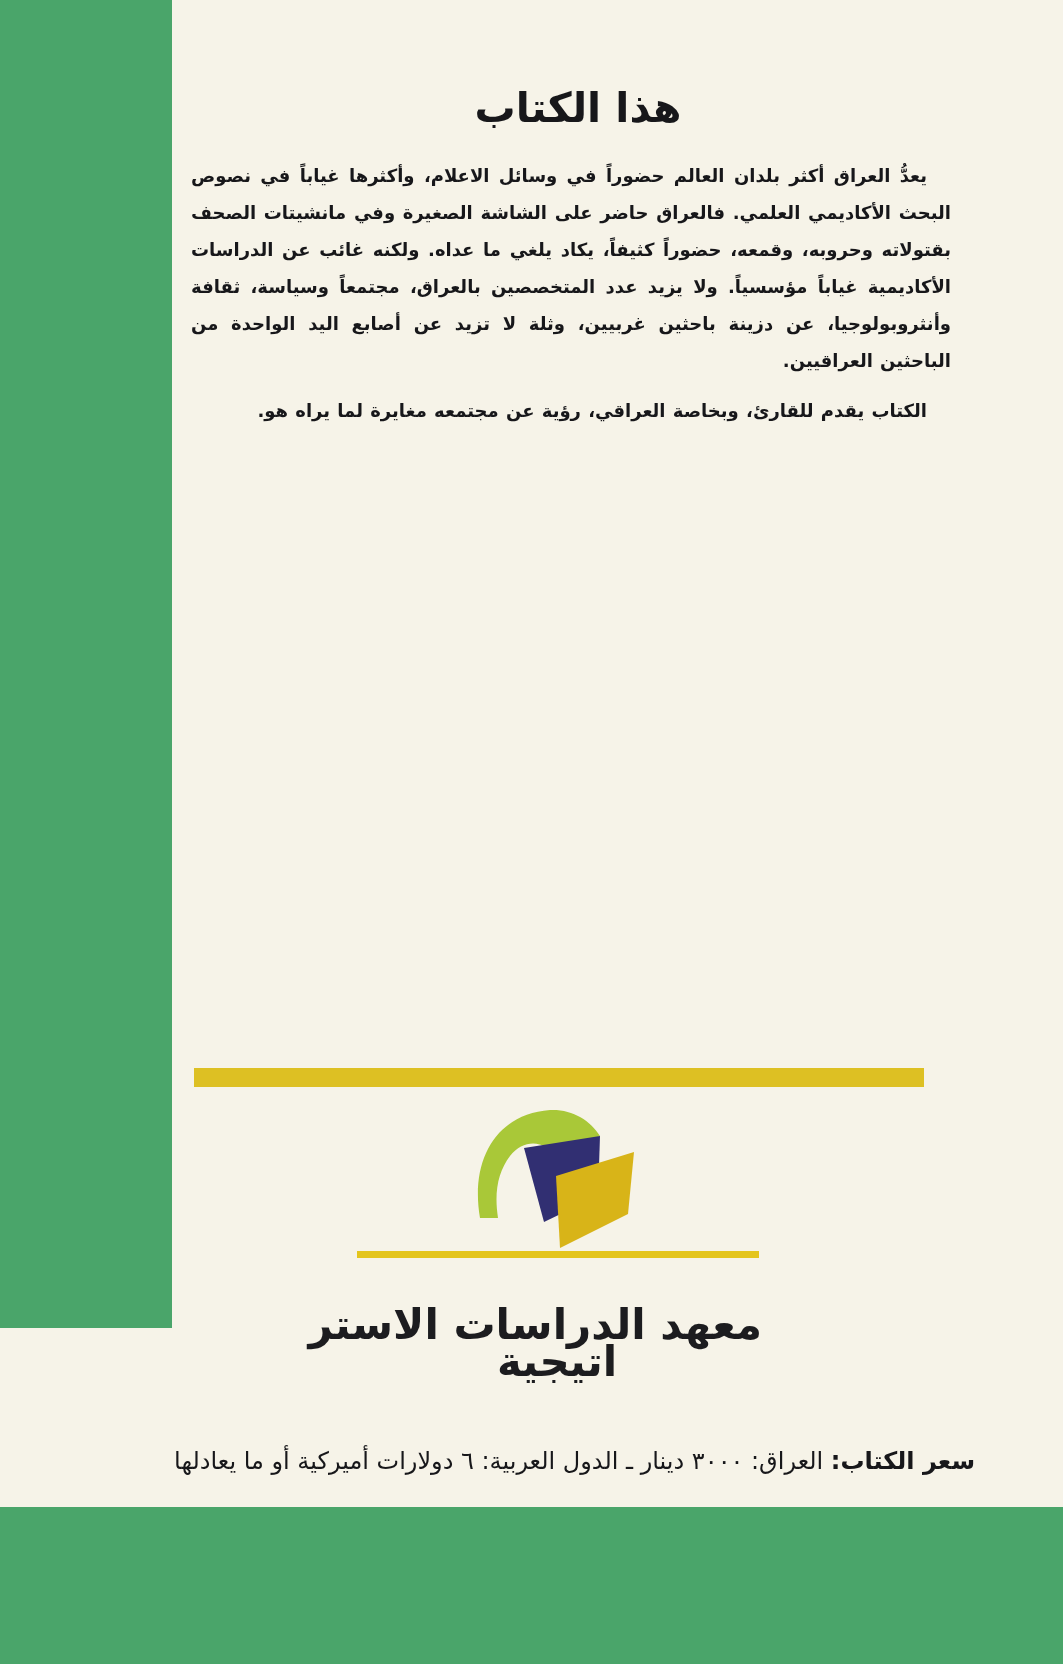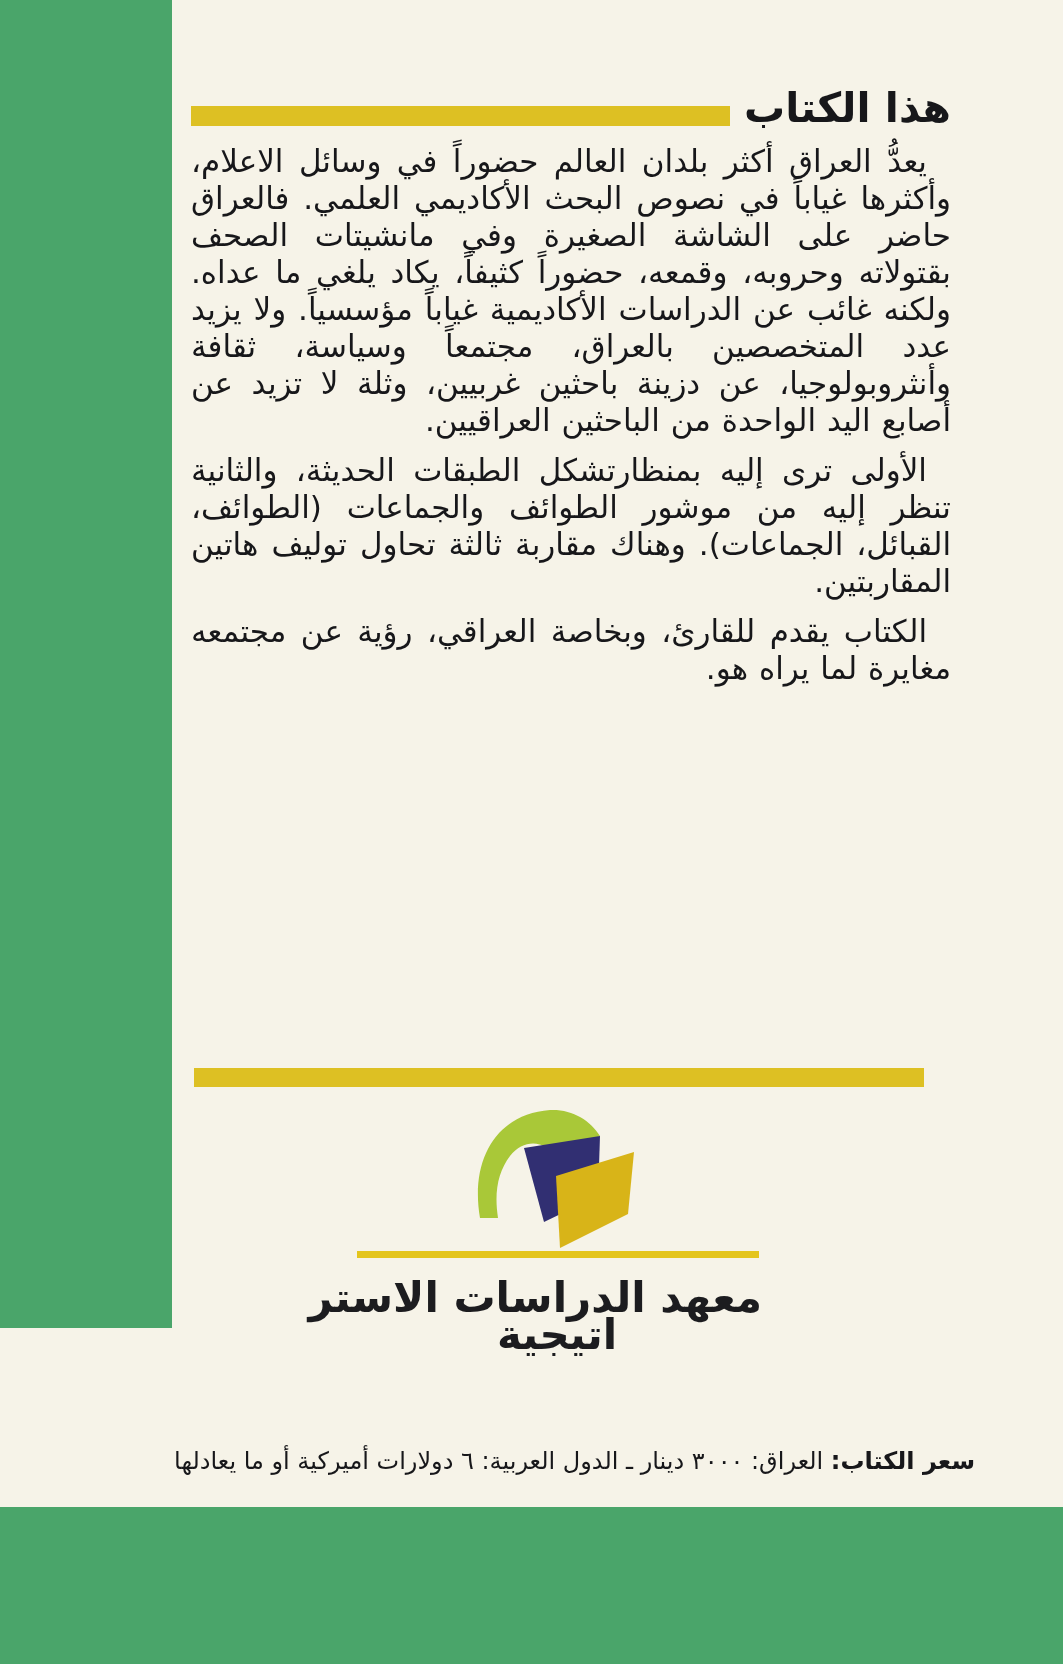--- a/index.html
+++ b/index.html
@@ -14,48 +14,48 @@
   }
   .green-bottom{
     position:absolute;left:0;top:1507px;width:1063px;height:157px;
     background:#4aa56a;
   }
   .content{
     position:absolute;top:88px;right:112px;width:760px;
     direction:rtl;color:#17171a;
   }
   .title-row{
-    display:flex;flex-direction:row;align-items:center;margin-bottom:14px;
+    display:flex;flex-direction:column;align-items:center;margin-bottom:14px;
   }
   .cover-title{
     font-size:41px;font-weight:bold;white-space:nowrap;
     letter-spacing:-1px;line-height:1;padding-left:14px;
   }
   .title-bar{
     flex:1;height:20px;background:#ddc023;margin-top:14px;
   }
   .body-par{
-    font-size:31px;font-weight:normal;line-height:37px;
+    font-size:18px;font-weight:bold;line-height:37px;
     text-align:justify;text-indent:24px;margin:0 0 13px 0;
     word-spacing:1px;
   }
   .par-single{margin-bottom:13px;}
   .bar-2{
     position:absolute;left:194px;top:1068px;width:730px;height:19px;
     background:#ddc023;
   }
   .logo{
     position:absolute;left:448px;top:1098px;width:196px;height:152px;
   }
   .logo-rule{
     position:absolute;left:357px;top:1251px;width:402px;height:7px;
     background:#e4c51d;
   }
   .logotype{
-    position:absolute;left:352px;top:1276px;width:410px;
+    position:absolute;left:352px;top:1303px;width:410px;
     direction:rtl;text-align:right;color:#1c1c1f;
   }
   .logotype .l1{
     font-size:42px;font-weight:bold;line-height:1.05;letter-spacing:1px;
     white-space:nowrap;
   }
   .logotype .l2{
     font-size:42px;font-weight:bold;line-height:1.0;letter-spacing:1px;
     text-align:center;margin-top:-6px;
   }
@@ -74,21 +74,20 @@
 <div class="green-bottom"></div>
 
 <div class="content">
 
   <div class="title-row">
     <div class="cover-title">هذا الكتاب</div>
     <div class="title-bar"></div>
   </div>
 
   <p class="body-par">يعدُّ العراق أكثر بلدان العالم حضوراً في وسائل الاعلام، وأكثرها غياباً في نصوص البحث الأكاديمي العلمي. فالعراق حاضر على الشاشة الصغيرة وفي مانشيتات الصحف بقتولاته وحروبه، وقمعه، حضوراً كثيفاً، يكاد يلغي ما عداه. ولكنه غائب عن الدراسات الأكاديمية غياباً مؤسسياً. ولا يزيد عدد المتخصصين بالعراق، مجتمعاً وسياسة، ثقافة وأنثروبولوجيا، عن دزينة باحثين غربيين، وثلة لا تزيد عن أصابع اليد الواحدة من الباحثين العراقيين.</p>
-  <p class="body-par">الأولى ترى إليه بمنظارتشكل الطبقات الحديثة، والثانية تنظر إليه من موشور الطوائف والجماعات (الطوائف، القبائل، الجماعات). وهناك مقاربة ثالثة تحاول توليف هاتين المقاربتين.</p>
   <p class="body-par">الكتاب يقدم للقارئ، وبخاصة العراقي، رؤية عن مجتمعه مغايرة لما يراه هو.</p>
 
 </div>
 
 <div class="bar-2"></div>
 
 <svg class="logo" viewBox="0 0 196 152" xmlns="http://www.w3.org/2000/svg">
 
   <path d="M32,120 C22,62 48,16 102,12 C124,11 142,22 152,38
            L108,60 C98,42 76,40 62,58 C50,74 46,94 50,120 Z" fill="#a9c838"></path>

